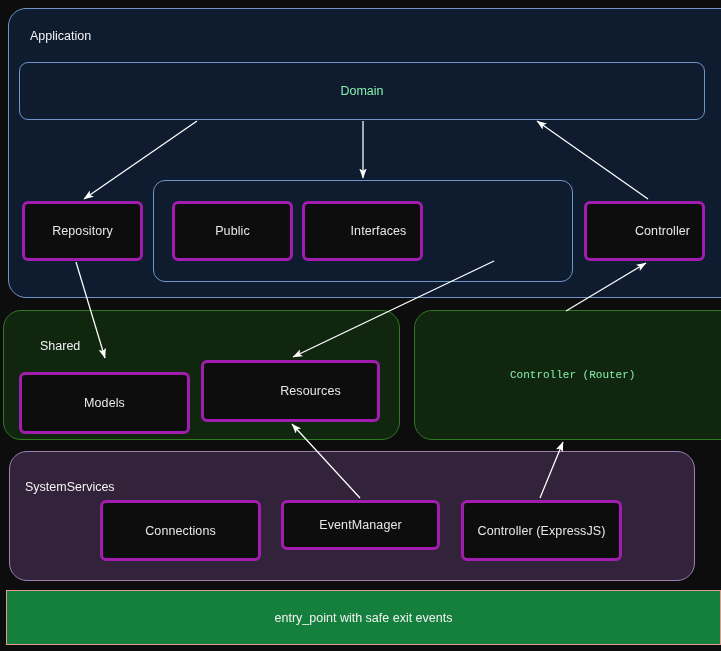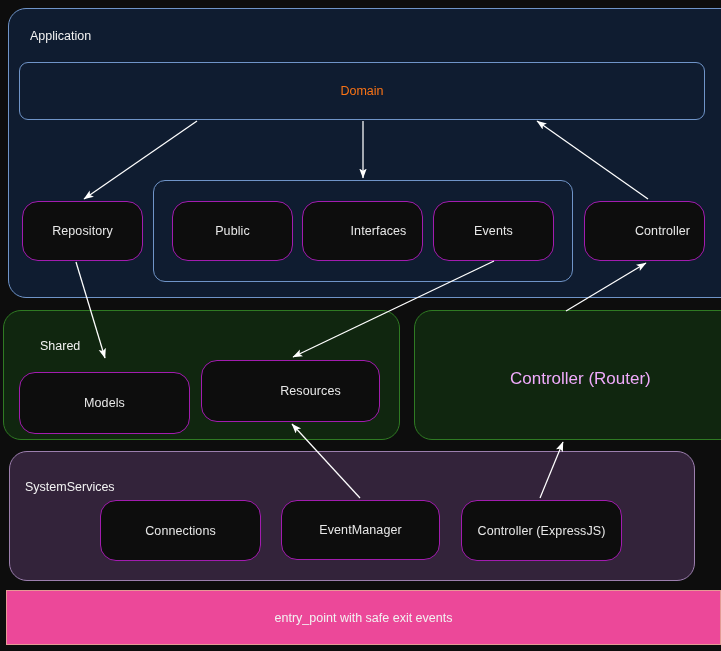--- a/index.html
+++ b/index.html
@@ -26,53 +26,54 @@
     position: absolute;
     box-sizing: border-box;
     border: 1px solid #6f94c8;
     border-radius: 12px;
     background: transparent;
   }
   .node {
     position: absolute;
     box-sizing: border-box;
     background: #0d0d0d;
-    border: 1px solid #a21caf;
-    border-radius: 16px;
+    border: 3px solid #a21caf;
+    border-radius: 6px;
     display: flex;
     align-items: center;
     justify-content: center;
     color: #e8e8e8;
     font-size: 12.5px;
     letter-spacing: .1px;
     text-align: center;
   }
   .wide-node {
     position: absolute;
     box-sizing: border-box;
     border: 1px solid #6f94c8;
     border-radius: 9px;
     background: transparent;
     display: flex;
     align-items: center;
     justify-content: center;
-    color: #f97316;
+    color: #86efac;
     font-size: 12.5px;
   }
   .cluster-label {
     position: absolute;
     color: #f2f2f2;
     font-size: 12.5px;
     white-space: nowrap;
   }
   .green-node-label {
     position: absolute;
-    color: #f0abfc;
-    font-size: 17px;
+    color: #86efac;
+    font-size: 11px;
     white-space: nowrap;
+    font-family: Liberation Mono, monospace;
   }
   .entry-bar {
     position: absolute;
     box-sizing: border-box;
     border: 1px solid #e59a95;
     border-radius: 0;
     display: flex;
     align-items: center;
     justify-content: center;
     color: #f2f2f2;
@@ -106,23 +107,20 @@
   </div>
 
   <div class="node" style="left:172px; top:201px; width:121px; height:60px;">
     <span>Public</span>
   </div>
 
   <div class="node" style="left:302px; top:201px; width:121px; height:60px;padding-left:32px;">
     <span>Interfaces</span>
   </div>
 
-  <div class="node" style="left:433px; top:201px; width:121px; height:60px;">
-    <span>Events</span>
-  </div>
 
   <div class="node" style="left:584px; top:201px; width:121px; height:60px;padding-left:36px;">
     <span>Controller</span>
   </div>
 
   <div class="container-box" style="left:3px; top:310px; width:397px; height:130px; background:#10260f; border-color:#2f7a23;"></div>
   <div class="cluster-label" style="left:40px; top:339px;">Shared</div>
 
   <div class="node" style="left:19px; top:360px; width:171px; height:62px;margin-top:12px;">
     <span>Models</span>
@@ -135,29 +133,29 @@
   <div class="container-box" style="left:414px; top:310px; width:330px; height:130px; background:#10260f; border-color:#2f7a23;"></div>
   <div class="green-node-label" style="left:510px; top:369px;">Controller (Router)</div>
 
   <div class="container-box" style="left:9px; top:451px; width:686px; height:130px; background:#33233a; border-color:#9c7fae;"></div>
   <div class="cluster-label" style="left:25px; top:480px;">SystemServices</div>
 
   <div class="node" style="left:100px; top:500px; width:161px; height:61px;">
     <span>Connections</span>
   </div>
 
-  <div class="node" style="left:281px; top:500px; width:159px; height:60px;">
+  <div class="node" style="left:281px; top:500px; width:159px; height:50px;">
     <span>EventManager</span>
   </div>
 
   <div class="node" style="left:461px; top:500px; width:161px; height:61px;">
     <span>Controller (ExpressJS)</span>
   </div>
 
-  <div class="entry-bar" style="left:6px; top:590px; width:715px; height:55px; background:#ec4899;">
+  <div class="entry-bar" style="left:6px; top:590px; width:715px; height:55px; background:#15803d;">
     <span>entry_point with safe exit events</span>
   </div>
 
   <svg id="arrow-layer" viewBox="0 0 721 651" xmlns="http://www.w3.org/2000/svg">
     <defs>
       <marker id="ah" markerWidth="9" markerHeight="9" refX="7.6" refY="3" orient="auto" markerUnits="strokeWidth">
         <path d="M0,0 L8,3 L0,6 L1.8,3 z" fill="#ffffff"></path>
       </marker>
     </defs>
     <g stroke="#ffffff" stroke-width="1.25" fill="none" marker-end="url(#ah)">

